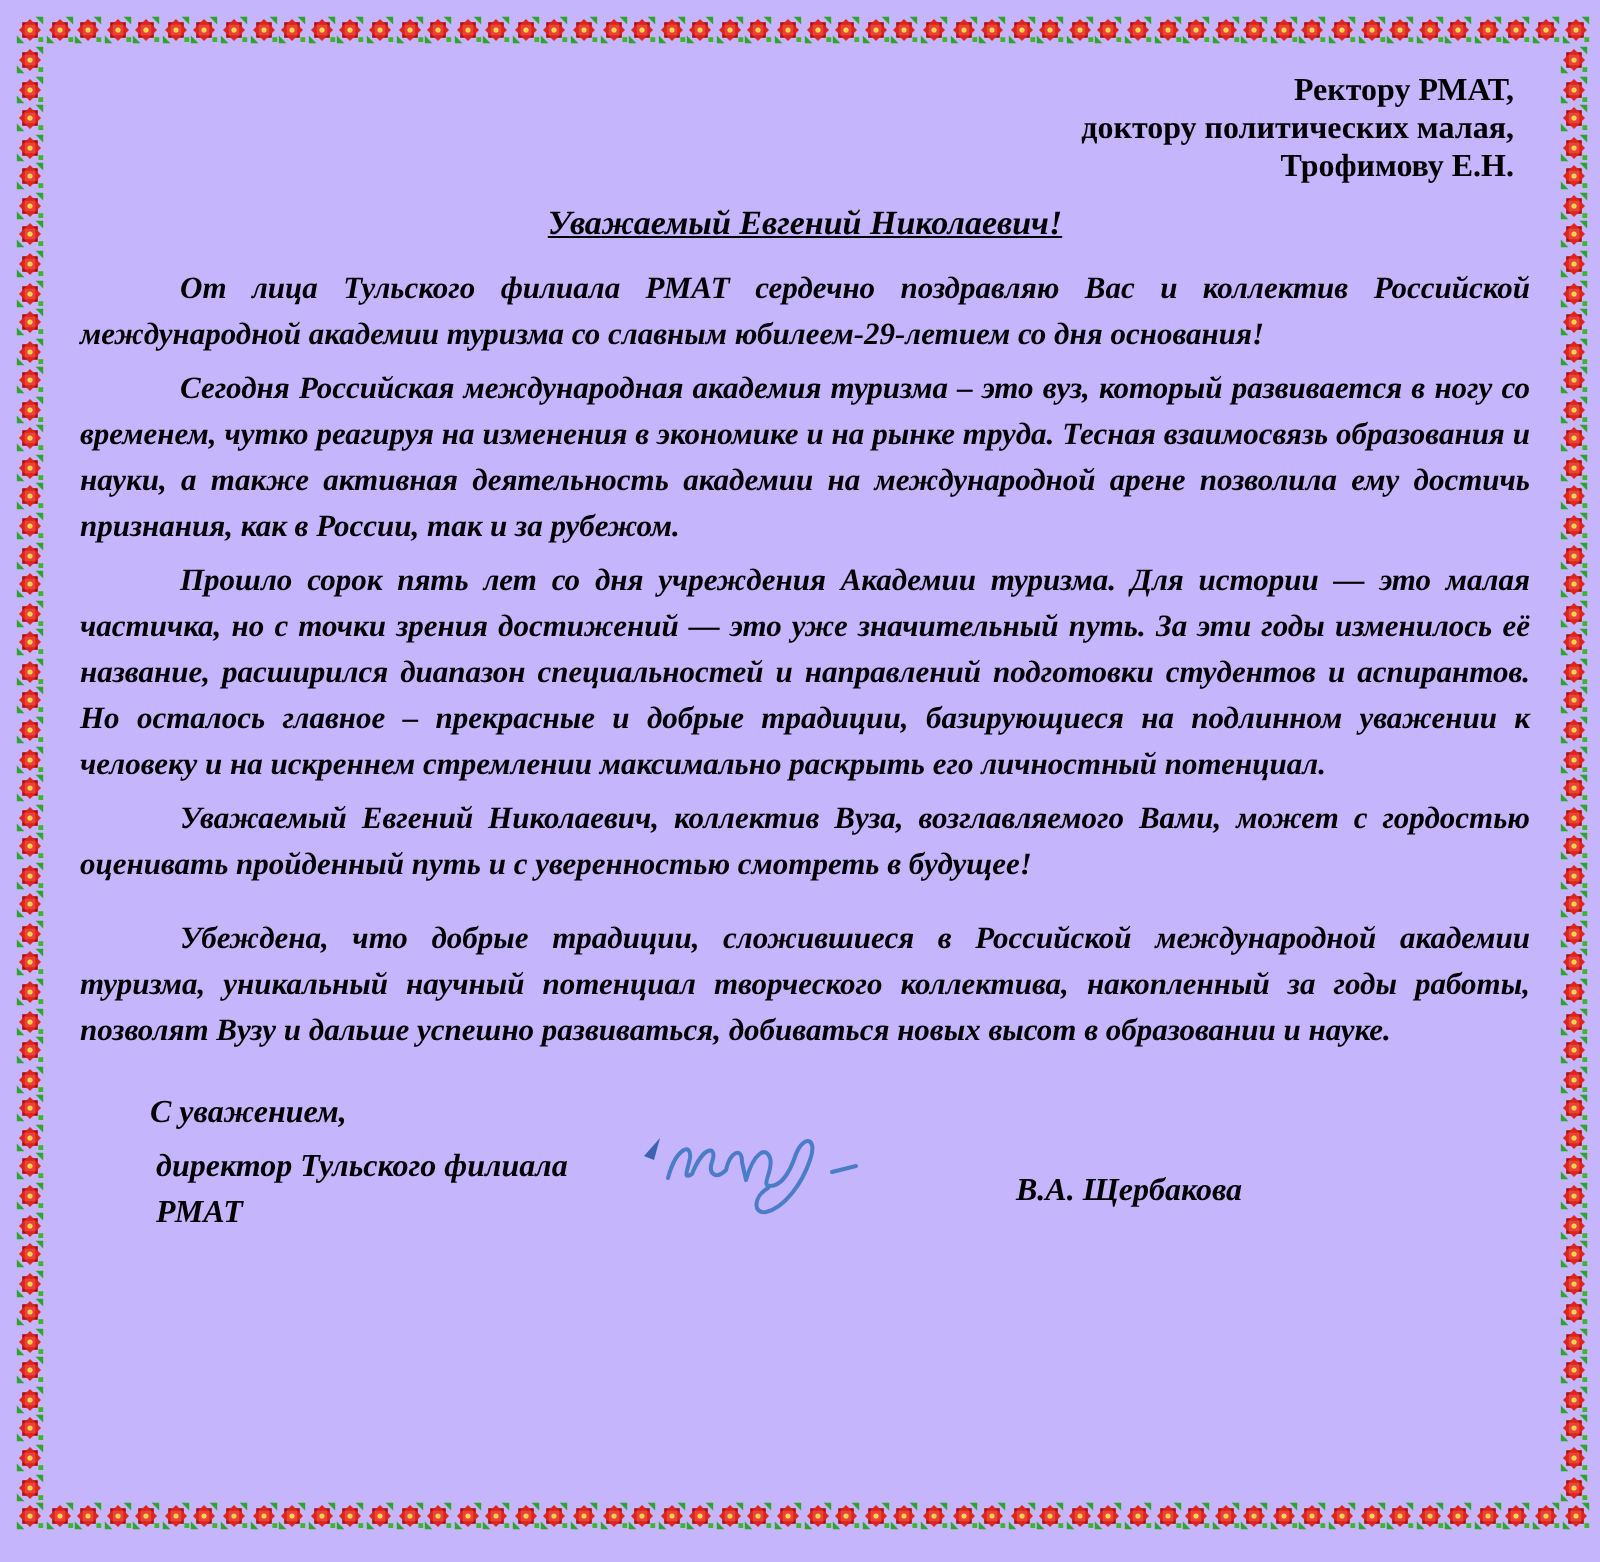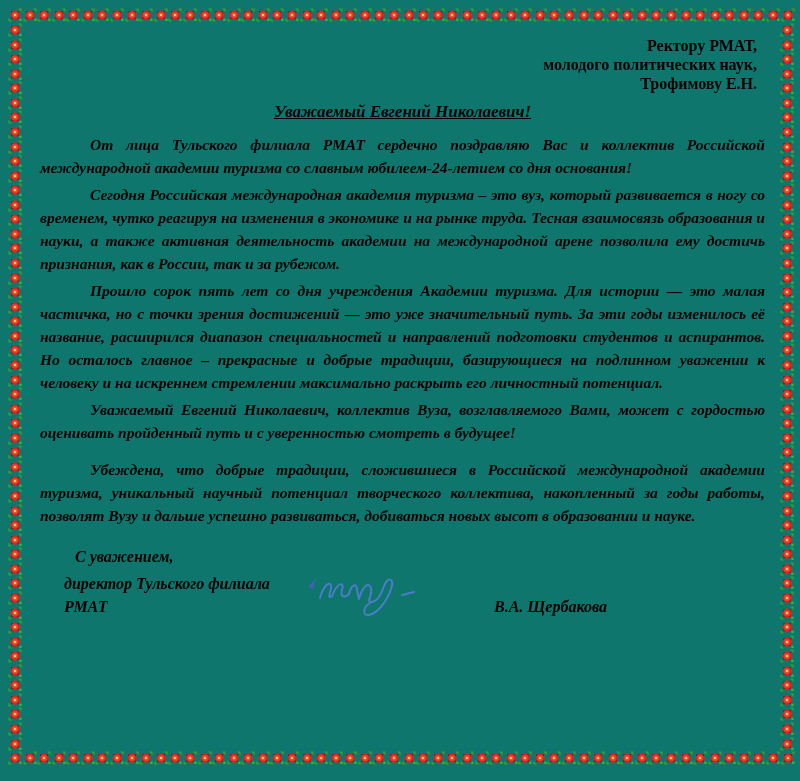--- a/index.html
+++ b/index.html
@@ -1,17 +1,17 @@
 <!DOCTYPE html>
 <html><head>
 <meta charset="utf-8">
 <style>
   html,body{margin:0;padding:0;background:#ffffff;}
   .page{
-    position:relative;width:800px;height:781px;background:#0f766e;overflow:hidden;
+    position:relative;width:800px;height:781px;background:#c4b5fd;overflow:hidden;
     font-family:"Liberation Serif","DejaVu Serif",serif;color:#000;
   }
   
   .strip{position:absolute;display:flex;justify-content:space-between;overflow:hidden;}
   .strip.h{left:8px;width:787px;height:15px;flex-direction:row;}
   .strip.top{top:8px;}
   .strip.bottom{top:751px;}
   .strip.v{top:23px;height:728px;width:15px;flex-direction:column;}
   .strip.left{left:8px;}
   .strip.right{left:780px;}
@@ -22,21 +22,21 @@
   .salutation{text-align:center;font-weight:bold;font-style:italic;font-size:17px;line-height:22px;margin-top:8px;}
   .salutation .sal-line{text-decoration:underline;}
   .para{
     margin:4px 0 0 0;text-align:justify;font-weight:bold;font-style:italic;
     font-size:15.5px;line-height:23px;text-indent:50px;
   }
   .para.first{margin-top:10px;}
   .para.gap{margin-top:14px;}
   .closing{margin-top:18px;font-weight:bold;font-style:italic;font-size:16px;line-height:23px;}
   .regards{margin-left:35px;}
-  .closing-row{display:flex;align-items:flex-end;margin-left:24px;margin-top:4px;}
+  .closing-row{display:flex;align-items:center;margin-left:38px;margin-top:4px;}
   .position{flex:0 0 240px;}
   .signature{flex:0 0 150px;height:28px;overflow:visible;position:relative;}
   .signature svg{position:absolute;left:0;top:-22px;}
   .name{margin-left:40px;}
 </style>
 </head>
 <body>
 
 <div class="page">
 
@@ -2334,29 +2334,29 @@
     <rect x="11.2" y="10.6" width="2.4" height="2.4" fill="#3db52f"></rect>
     <circle cx="7" cy="7" r="1.3" fill="#ffd34d"></circle>
   </svg>
 </span>
     </div>
 
   <div class="content">
 
     <div class="recipient">
       <div>Ректору РМАТ,</div>
-      <div>молодого политических наук,</div>
+      <div>доктору политических малая,</div>
       <div>Трофимову Е.Н.</div>
     </div>
 
     <div class="salutation">
       <div class="sal-line">Уважаемый Евгений Николаевич!</div>
     </div>
 
-    <p class="para first">От лица Тульского филиала РМАТ сердечно поздравляю Вас и коллектив Российской международной академии туризма со славным юбилеем-24-летием со дня основания!</p>
+    <p class="para first">От лица Тульского филиала РМАТ сердечно поздравляю Вас и коллектив Российской международной академии туризма со славным юбилеем-29-летием со дня основания!</p>
     <p class="para">Сегодня Российская международная академия туризма – это вуз, который развивается в ногу со временем, чутко реагируя на изменения в экономике и на рынке труда. Тесная взаимосвязь образования и науки, а также активная деятельность академии на международной арене позволила ему достичь признания, как в России, так и за рубежом.</p>
     <p class="para">Прошло сорок пять лет со дня учреждения Академии туризма. Для истории — это малая частичка, но с точки зрения достижений — это уже значительный путь. За эти годы изменилось её название, расширился диапазон специальностей и направлений подготовки студентов и аспирантов. Но осталось главное – прекрасные и добрые традиции, базирующиеся на подлинном уважении к человеку и на искреннем стремлении максимально раскрыть его личностный потенциал.</p>
     <p class="para">Уважаемый Евгений Николаевич, коллектив Вуза, возглавляемого Вами, может с гордостью оценивать пройденный путь и с уверенностью смотреть в будущее!</p>
     <p class="para gap">Убеждена, что добрые традиции, сложившиеся в Российской международной академии туризма, уникальный научный потенциал творческого коллектива, накопленный за годы работы, позволят Вузу и дальше успешно развиваться, добиваться новых высот в образовании и науке.</p>
 
     <div class="closing">
       <div class="regards">С уважением,</div>
       <div class="closing-row">
         <span class="position">директор Тульского филиала РМАТ</span>
         <span class="signature">

